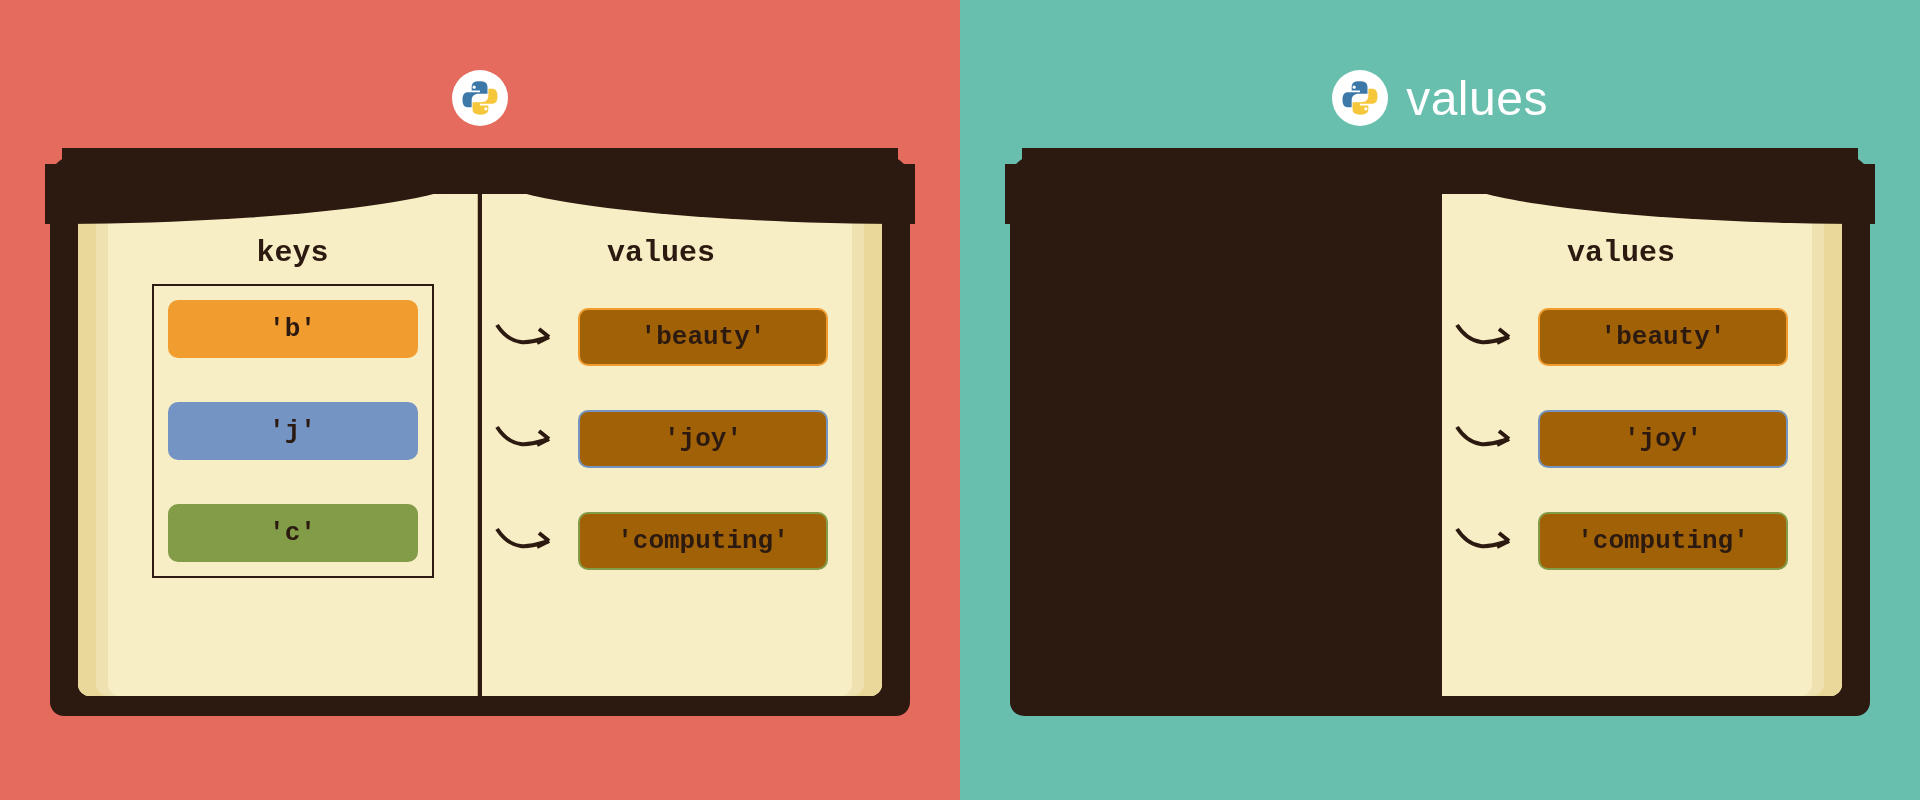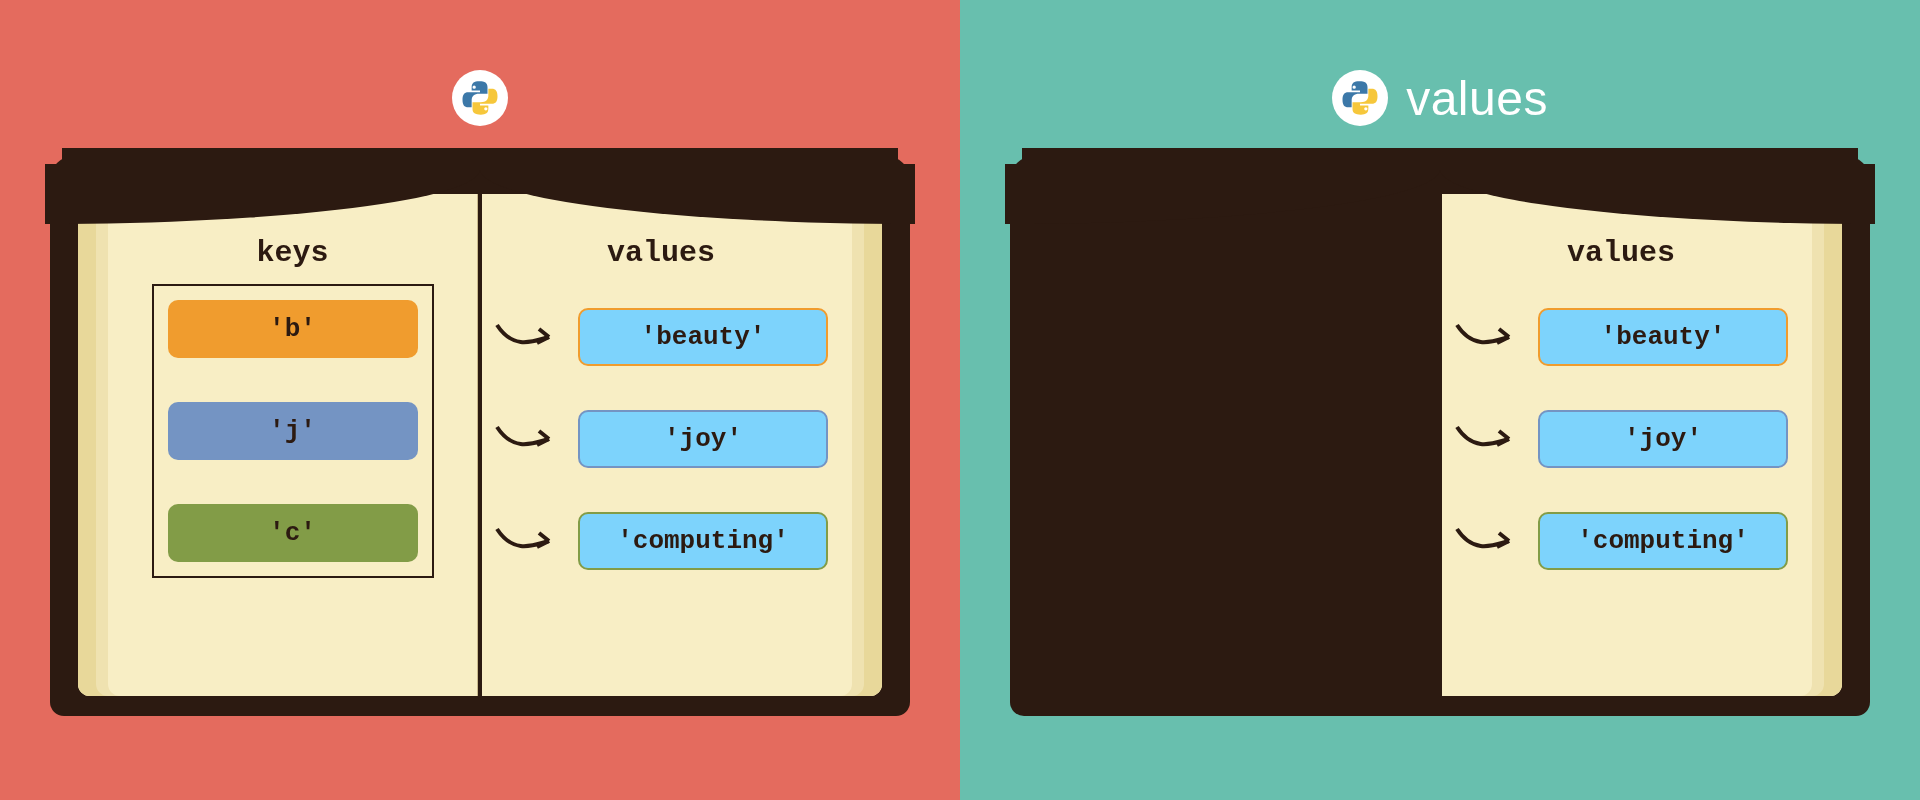--- a/index.html
+++ b/index.html
@@ -128,21 +128,21 @@
     border-radius: 10px;
     display: flex;
     align-items: center;
     justify-content: center;
     font-family: "Courier New", monospace;
     font-size: 26px;
     font-weight: bold;
     color: #2C1A11;
   }
   .chip-filled { color: #2C1A11; }
-  .chip-outlined { background: #7dd3fc; border: 2px solid; }
+  .chip-outlined { background: #a16207; border: 2px solid; }
   .c-orange { background: #F09C2E; }
   .c-blue   { background: #7494C3; }
   .c-green  { background: #829C47; }
   .b-orange { border-color: #F09C2E; }
   .b-blue   { border-color: #7494C3; }
   .b-green  { border-color: #829C47; }
   .arrow {
     width: 70px; height: 40px;
     flex: 0 0 70px;
   }

